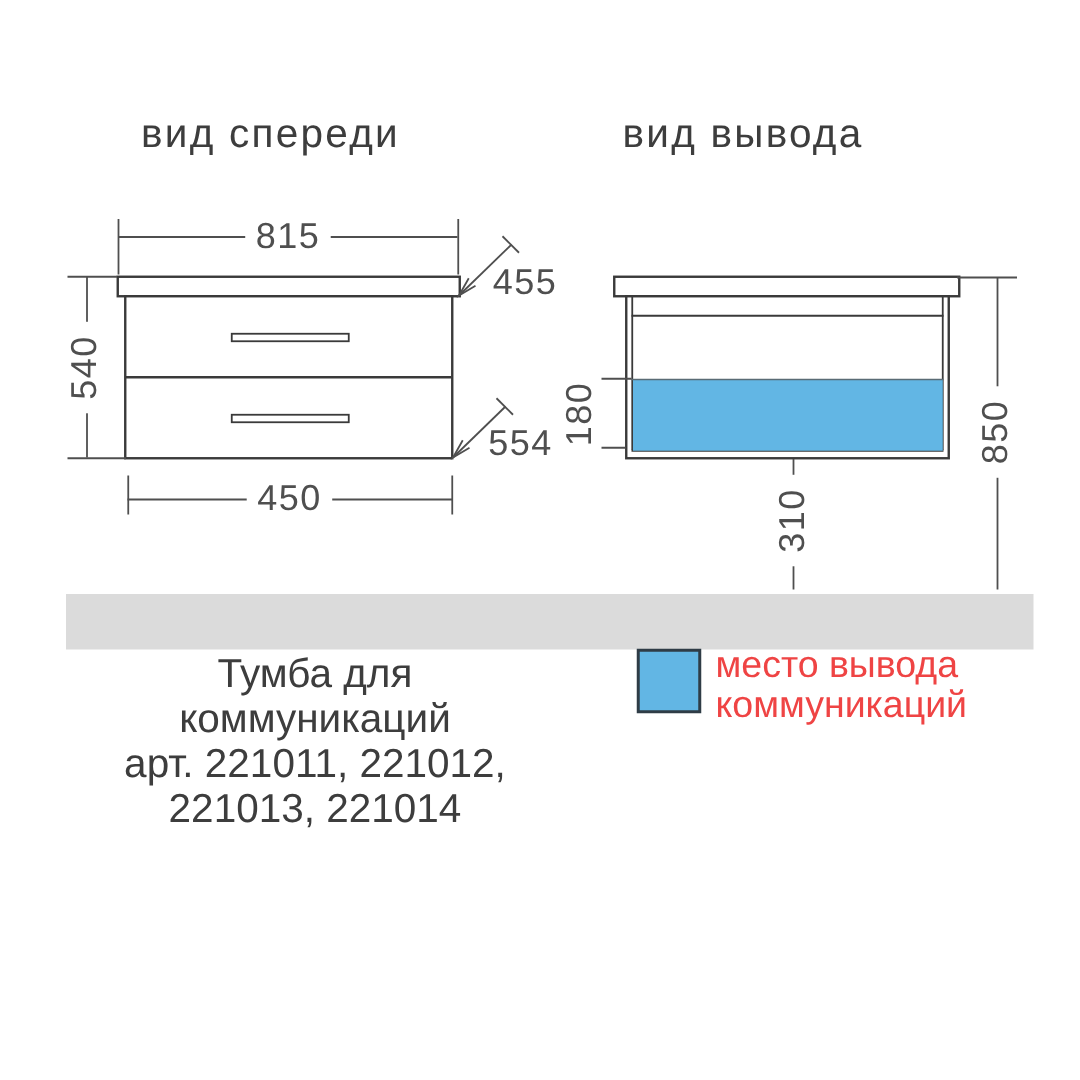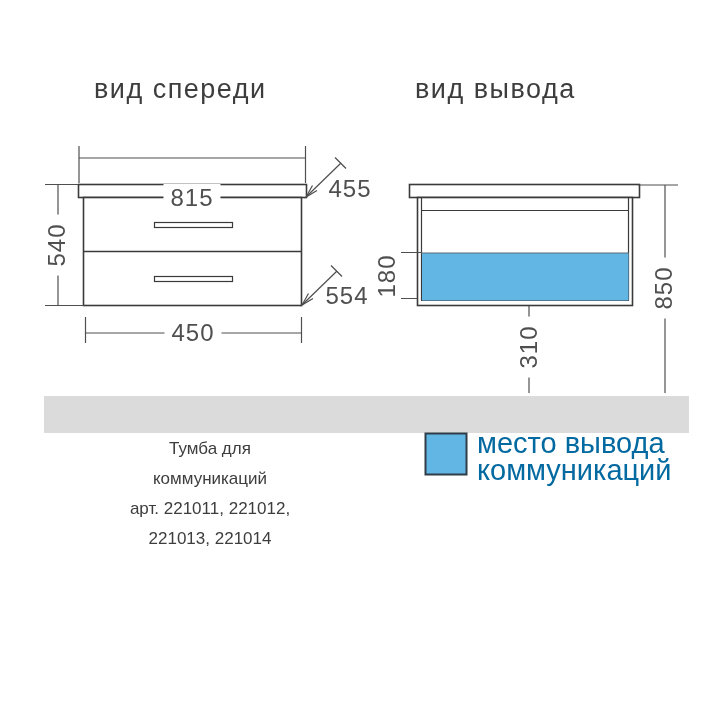--- a/index.html
+++ b/index.html
@@ -17,25 +17,25 @@
   .dim-label {
     position: absolute; transform: translate(-50%, -50%);
     font-size: 24px; color: #4f4f4f; background: #ffffff;
     padding: 0 7px; white-space: nowrap; letter-spacing: 1px;
   }
   .dim-label.rot { transform: translate(-50%, -50%) rotate(-90deg); padding: 0 9px; }
   .dim-label.noline { background: transparent; padding: 0 2px; }
 
   .caption {
     position: absolute; left: 40px; top: 434px; width: 340px;
-    text-align: center; font-size: 17px; line-height: 30px; color: #3d3d3d;
+    text-align: center; font-size: 27px; line-height: 30px; color: #3d3d3d;
   }
   .legend-text {
     position: absolute; left: 477px; top: 430px;
-    font-size: 29px; line-height: 27px; color: #0369a1; white-space: nowrap;
+    font-size: 25px; line-height: 27px; color: #ef4444; white-space: nowrap;
   }
 </style>
 </head>
 <body>
 
 <div class="canvas">
 
   <svg class="drawing-svg" width="720" height="720" viewBox="0 0 720 720">
 
     <rect x="44" y="396" width="645" height="37" stroke="none" fill="#dbdbdb"></rect>
@@ -101,21 +101,21 @@
       <line x1="638" y1="185" x2="678" y2="185"></line>
       <line x1="665" y1="185" x2="665" y2="393"></line>
     </g>
 
     <rect x="425.5" y="433.5" width="41" height="41" stroke="#2f3c46" stroke-width="2" fill="#62b6e4"></rect>
   </svg>
 
   <div class="view-title title-front">вид спереди</div>
   <div class="view-title title-rear">вид вывода</div>
 
-  <span class="dim-label" style="left:192px; top:158px;margin-top:40px;">815</span>
+  <span class="dim-label" style="left:192px; top:158px;">815</span>
   <span class="dim-label rot" style="left:57px; top:245px;">540</span>
   <span class="dim-label noline" style="left:350px; top:189px;">455</span>
   <span class="dim-label noline" style="left:347px; top:296px;">554</span>
   <span class="dim-label" style="left:193px; top:333px;">450</span>
 
   <span class="dim-label rot" style="left:387px; top:276px;">180</span>
   <span class="dim-label rot" style="left:529px; top:347px;">310</span>
   <span class="dim-label rot" style="left:664px; top:288px;">850</span>
 
   <div class="legend-text">

